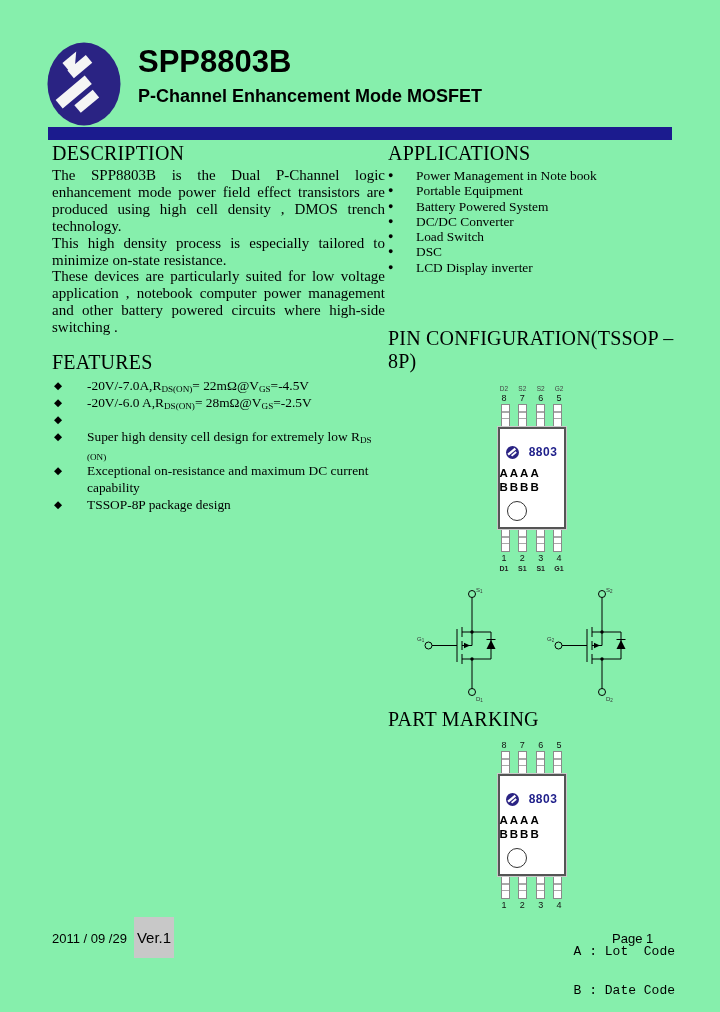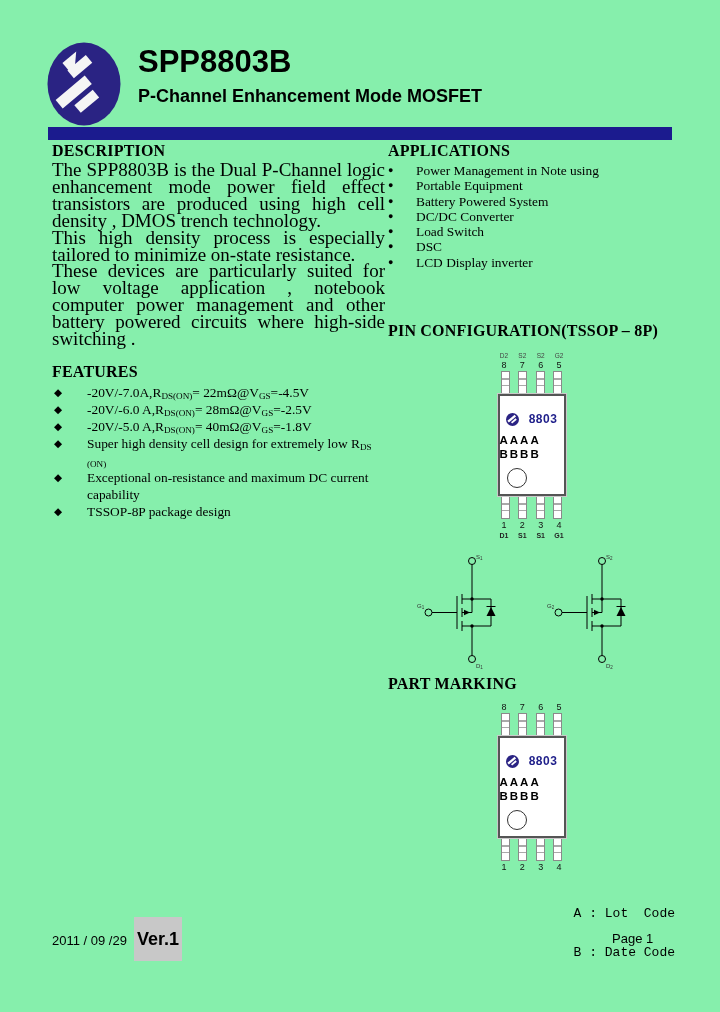--- a/index.html
+++ b/index.html
@@ -9,23 +9,23 @@
   
   .brand-logo{position:absolute;left:47px;top:42px;width:74px;height:84px;}
   .titleblock{position:absolute;left:138px;top:46px;}
   .part-number{font-family:"Liberation Sans",sans-serif;font-weight:bold;font-size:31px;line-height:32px;}
   .subtitle{font-family:"Liberation Sans",sans-serif;font-weight:bold;font-size:18px;line-height:26px;margin-top:5px;}
   .navybar{position:absolute;left:48px;top:127px;width:624px;height:13px;}
 
   
   .col-left{position:absolute;left:52px;top:142px;width:333px;}
   .col-right{position:absolute;left:388px;top:142px;width:287px;}
-  .shead{font-weight:bold;font-size:16px;letter-spacing:0.2px;}
-
-  .desc p{margin:0;text-align:justify;font-size:19px;line-height:16.9px;}
+  .shead{font-weight:normal;font-size:20px;letter-spacing:0.2px;}
+
+  .desc p{margin:0;text-align:justify;font-size:15px;line-height:16.9px;}
   .desc p:first-of-type{margin-top:2px;}
 
   .features-head{margin-top:15px;}
   ul.blist{list-style:none;margin:3px 0 0 0;padding:0;}
   ul.blist li{display:flex;}
   ul.apps li{font-size:13.4px;line-height:15.3px;}
   ul.apps .blt{width:28px;font-size:9px;flex:none;}
   ul.feat li{font-size:13.4px;line-height:17px;}
   ul.feat .blt{width:33px;font-size:10.5px;flex:none;padding-left:2px;}
   .btx{flex:1;}
@@ -59,21 +59,21 @@
   .schems{display:flex;justify-content:center;gap:30px;margin-top:12px;}
   .schems svg{display:block;}
   .schems text{font-family:"Liberation Sans",sans-serif;font-size:6px;fill:#333;}
 
   
   .pm-notes{margin:8px 0 0 106px;font-family:"Liberation Mono",monospace;font-size:13px;
             line-height:13px;white-space:pre;text-align:right;}
 
   
   .footer-left{position:absolute;left:52px;top:929px;font-family:"Liberation Sans",sans-serif;font-size:13px;}
-  .ver{font-weight:bold;font-size:18px;padding:12px 3px;margin-left:7px;}
+  .ver{font-weight:normal;font-size:15px;padding:12px 3px;margin-left:7px;}
   .footer-right{position:absolute;left:612px;top:931px;font-family:"Liberation Sans",sans-serif;font-size:13px;}
 </style>
 </head>
 <body>
 
 <div class="page">
 
   <svg class="brand-logo" viewBox="0 0 74 84">
     <ellipse cx="37" cy="42" rx="36.5" ry="41.5" fill="#2a2383"></ellipse>
     <g transform="rotate(-40 37 42)">
@@ -104,21 +104,20 @@
         <li>
           <span class="blt">◆</span>
           <span class="btx">-20V/-7.0A,R<sub>DS(ON)</sub>= 22mΩ@V<sub>GS</sub>=-4.5V</span>
         </li>
         <li>
           <span class="blt">◆</span>
           <span class="btx">-20V/-6.0 A,R<sub>DS(ON)</sub>= 28mΩ@V<sub>GS</sub>=-2.5V</span>
         </li>
         <li>
           <span class="blt">◆</span>
-          <span class="btx">-20V/-5.0 A,R<sub>DS(ON)</sub>= 40mΩ@V<sub>GS</sub>=-1.8V</span>
         </li>
         <li>
           <span class="blt">◆</span>
           <span class="btx">Super high density cell design for extremely low R<sub>DS (ON)</sub></span>
         </li>
         <li>
           <span class="blt">◆</span>
           <span class="btx">Exceptional on-resistance and maximum DC current capability</span>
         </li>
         <li>
@@ -126,21 +125,21 @@
           <span class="btx">TSSOP-8P package design</span>
         </li>
       </ul>
   </div>
 
   <div class="col-right">
     <div class="shead">APPLICATIONS</div>
     <ul class="blist apps">
         <li>
           <span class="blt">●</span>
-          <span class="btx">Power Management in Note using</span>
+          <span class="btx">Power Management in Note book</span>
         </li>
         <li>
           <span class="blt">●</span>
           <span class="btx">Portable Equipment</span>
         </li>
         <li>
           <span class="blt">●</span>
           <span class="btx">Battery Powered System</span>
         </li>
         <li>

